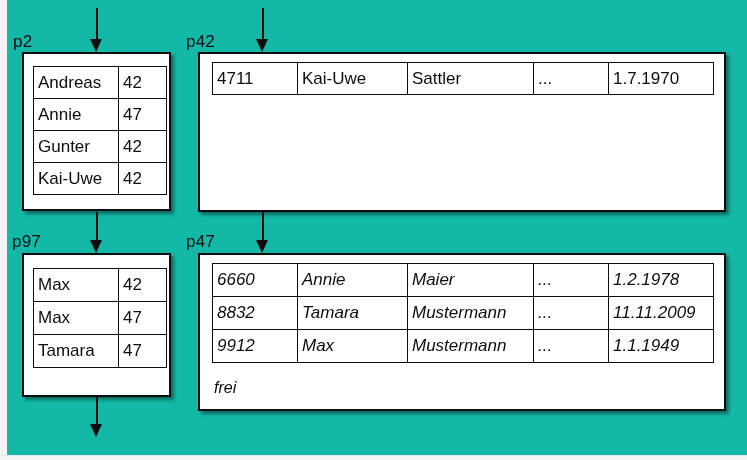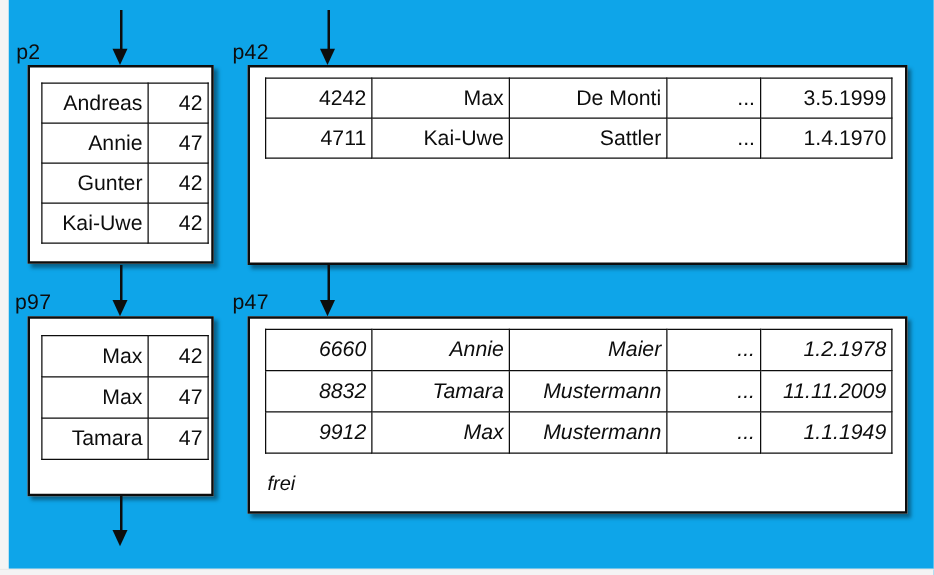--- a/index.html
+++ b/index.html
@@ -3,21 +3,21 @@
 <meta charset="utf-8">
 <style>
   html, body { margin: 0; padding: 0; }
   body {
     width: 747px; height: 460px;
     background: #ffffff;
     font-family: "Liberation Sans", "DejaVu Sans", sans-serif;
     color: #0d0d0d;
     overflow: hidden;
   }
-  #canvas { position: relative; width: 747px; height: 460px; background: #0ea5e9; }
+  #canvas { position: relative; width: 747px; height: 460px; background: #14b8a6; }
 
   .edge-strip { position: absolute; background: #f4f4f4; }
   #edge-left   { left: 0; top: 0; width: 7px; height: 460px; }
   #edge-bottom { left: 0; top: 455px; width: 747px; height: 5px; border-top: 1px solid #e9e9e9; }
 
   .page-label {
     position: absolute;
     font-size: 17px;
     line-height: 17px;
     color: #0d0d0d;
@@ -32,21 +32,21 @@
   }
 
   table.page-table {
     position: absolute;
     border-collapse: collapse;
     table-layout: fixed;
     background: #ffffff;
   }
   table.page-table td {
     border: 1.8px solid #0d0d0d;
-    text-align: right;
+    text-align: left;
     vertical-align: middle;
     font-size: 17px;
     padding: 0 4px;
     white-space: nowrap;
     overflow: hidden;
   }
   .rh32 tr { height: 32px; }
   .rh33 tr { height: 33px; }
 
   .free-label {
@@ -109,33 +109,26 @@
   <div class="page-box" style="left:198px; top:52px; width:524px; height:156px;">
     <table class="page-table rh32" style="left:12px; top:8px; width:501px;">
       <colgroup>
           <col style="width:85px">
           <col style="width:110px">
           <col style="width:126px">
           <col style="width:75px">
           <col style="width:105px">
         </colgroup>
       <tbody>
-          <tr>
-        <td>4242</td>
-        <td>Max</td>
-        <td>De Monti</td>
-        <td>...</td>
-        <td>3.5.1999</td>
-      </tr>
       <tr>
         <td>4711</td>
         <td>Kai-Uwe</td>
         <td>Sattler</td>
         <td>...</td>
-        <td>1.4.1970</td>
+        <td>1.7.1970</td>
       </tr>
     </tbody>
       </table>
   </div>
 
   <div class="arrow-line" style="left:96px; top:212px; height:29px;"></div>
   <div class="arrow-head" style="left:90px; top:240px;"></div>
 
   <div class="arrow-line" style="left:262px; top:211px; height:30px;"></div>
   <div class="arrow-head" style="left:256px; top:240px;"></div>

